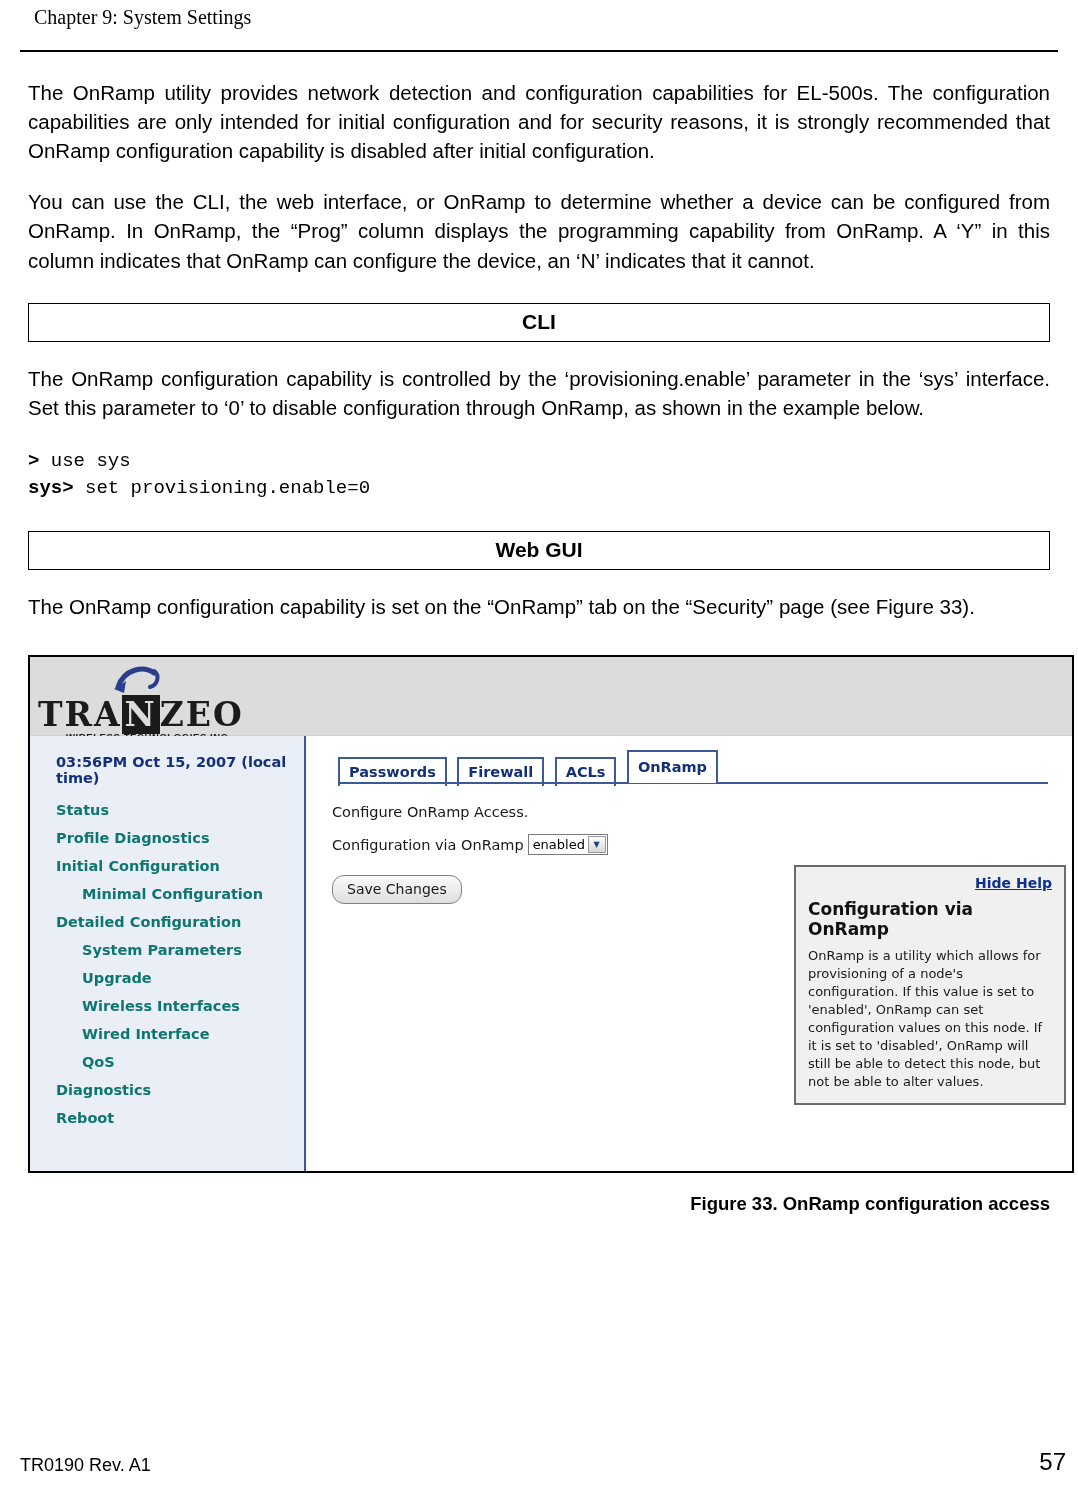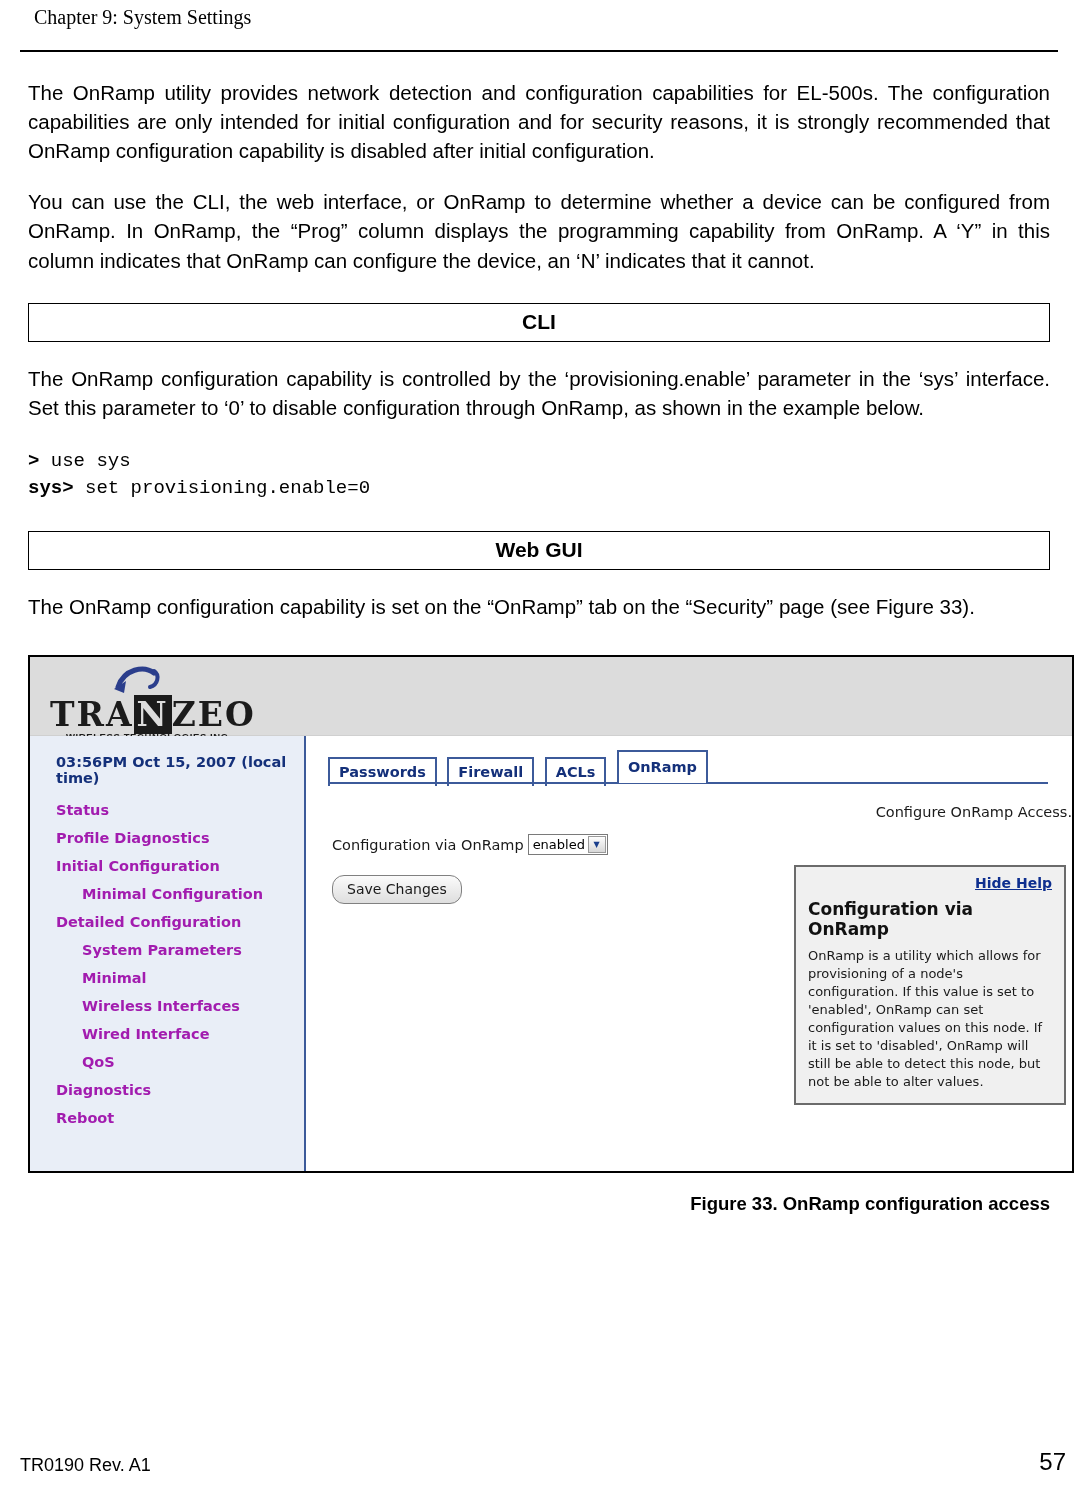--- a/index.html
+++ b/index.html
@@ -80,21 +80,21 @@
     overflow: hidden;
   }
   .logo-bar {
     height: 78px;
     background: #dcdcdc;
     position: relative;
     border-bottom: 1px solid #d0d0d0;
   }
   .logo-text {
     position: absolute;
-    left: 20px;
+    left: 8px;
     top: 38px;
     font-family: "DejaVu Serif", serif;
     font-weight: bold;
     font-size: 33px;
     letter-spacing: 2px;
     color: #1b1b1b;
   }
   .logo-n {
     display: inline-block;
     background: #1b1b1b;
@@ -130,42 +130,42 @@
     padding-top: 14px;
   }
   .sidebar .time {
     color: #14307a;
     font-weight: bold;
     font-size: 14.5px;
     padding: 4px 0 10px 26px;
     font-family: "DejaVu Sans", sans-serif;
   }
   .nav-item {
-    color: #a21caf;
+    color: #0f766e;
     font-weight: bold;
     font-size: 14.5px;
     padding: 6px 0 6px 26px;
     font-family: "DejaVu Sans", sans-serif;
     white-space: nowrap;
   }
   .nav-item.indent {
     padding-left: 52px;
   }
   .main {
     position: absolute;
     left: 278px;
     top: 79px;
     right: 0;
     bottom: 0;
     background: #ffffff;
   }
   .tabs {
     position: relative;
     height: 34px;
-    margin: 14px 0 0 20px;
+    margin: 14px 0 0 30px;
   }
   .tab {
     display: inline-block;
     border: 2px solid #3c5a9a;
     border-bottom: none;
     background: #ffffff;
     color: #14307a;
     font-weight: bold;
     font-size: 14.5px;
     font-family: "DejaVu Sans", sans-serif;
@@ -187,21 +187,20 @@
     left: 0;
     right: 24px;
     bottom: 0;
     border-bottom: 2px solid #3c5a9a;
   }
   .panel-text {
     color: #1a1a1a;
     font-size: 14.5px;
     font-family: "DejaVu Sans", sans-serif;
     margin: 20px 0 0 24px;
-    text-align: right;
   }
   .config-row {
     margin: 14px 0 0 24px;
     display: flex;
     align-items: center;
   }
   .config-label {
     font-size: 14.5px;
     font-family: "DejaVu Sans", sans-serif;
     color: #1a1a1a;
@@ -351,21 +350,21 @@
         </div>
 
         <div class="sidebar">
           <div class="time">03:56PM Oct 15, 2007 (local time)</div>
           <div class="nav-item">Status</div>
           <div class="nav-item">Profile Diagnostics</div>
           <div class="nav-item">Initial Configuration</div>
           <div class="nav-item indent">Minimal Configuration</div>
           <div class="nav-item">Detailed Configuration</div>
           <div class="nav-item indent">System Parameters</div>
-          <div class="nav-item indent">Minimal</div>
+          <div class="nav-item indent">Upgrade</div>
           <div class="nav-item indent">Wireless Interfaces</div>
           <div class="nav-item indent">Wired Interface</div>
           <div class="nav-item indent">QoS</div>
           <div class="nav-item">Diagnostics</div>
           <div class="nav-item">Reboot</div>
         </div>
 
         <div class="main">
           <div class="tabs">
             <div class="tab">Passwords</div>

